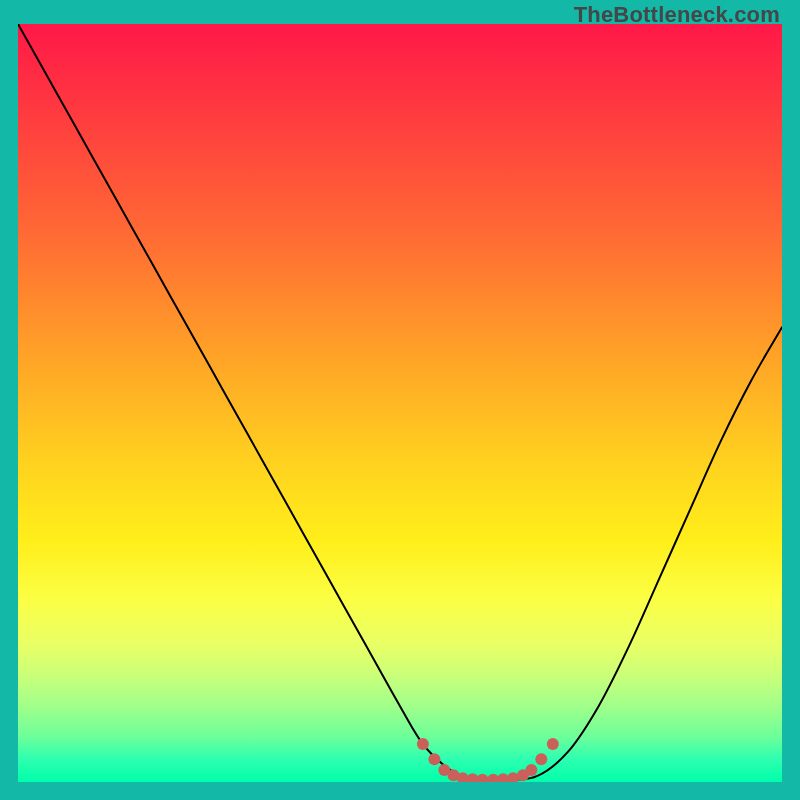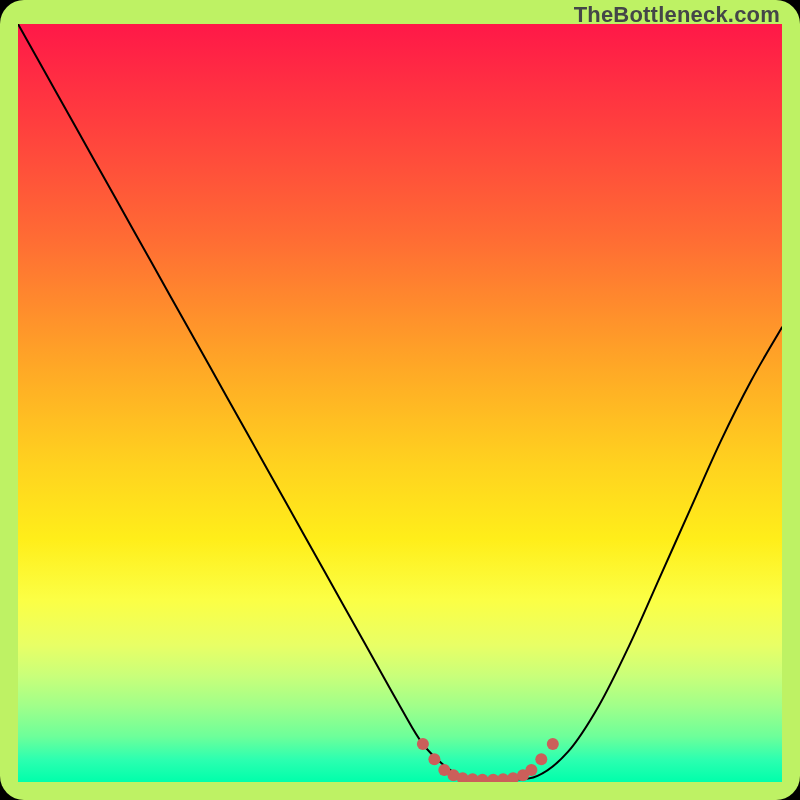--- a/index.html
+++ b/index.html
@@ -8,22 +8,21 @@
     width: 800px;
     height: 800px;
     overflow: hidden;
     background: #000;
     font-family: Arial, Helvetica, sans-serif;
   }
   .frame {
     position: relative;
     width: 800px;
     height: 800px;
-    background: #bef264;
-    border-radius: 24px;
+    background: #14b8a6;
   }
   .plot {
     position: absolute;
     left: 18px;
     top: 24px;
     width: 764px;
     height: 758px;
     
     background: linear-gradient(
       to bottom,

